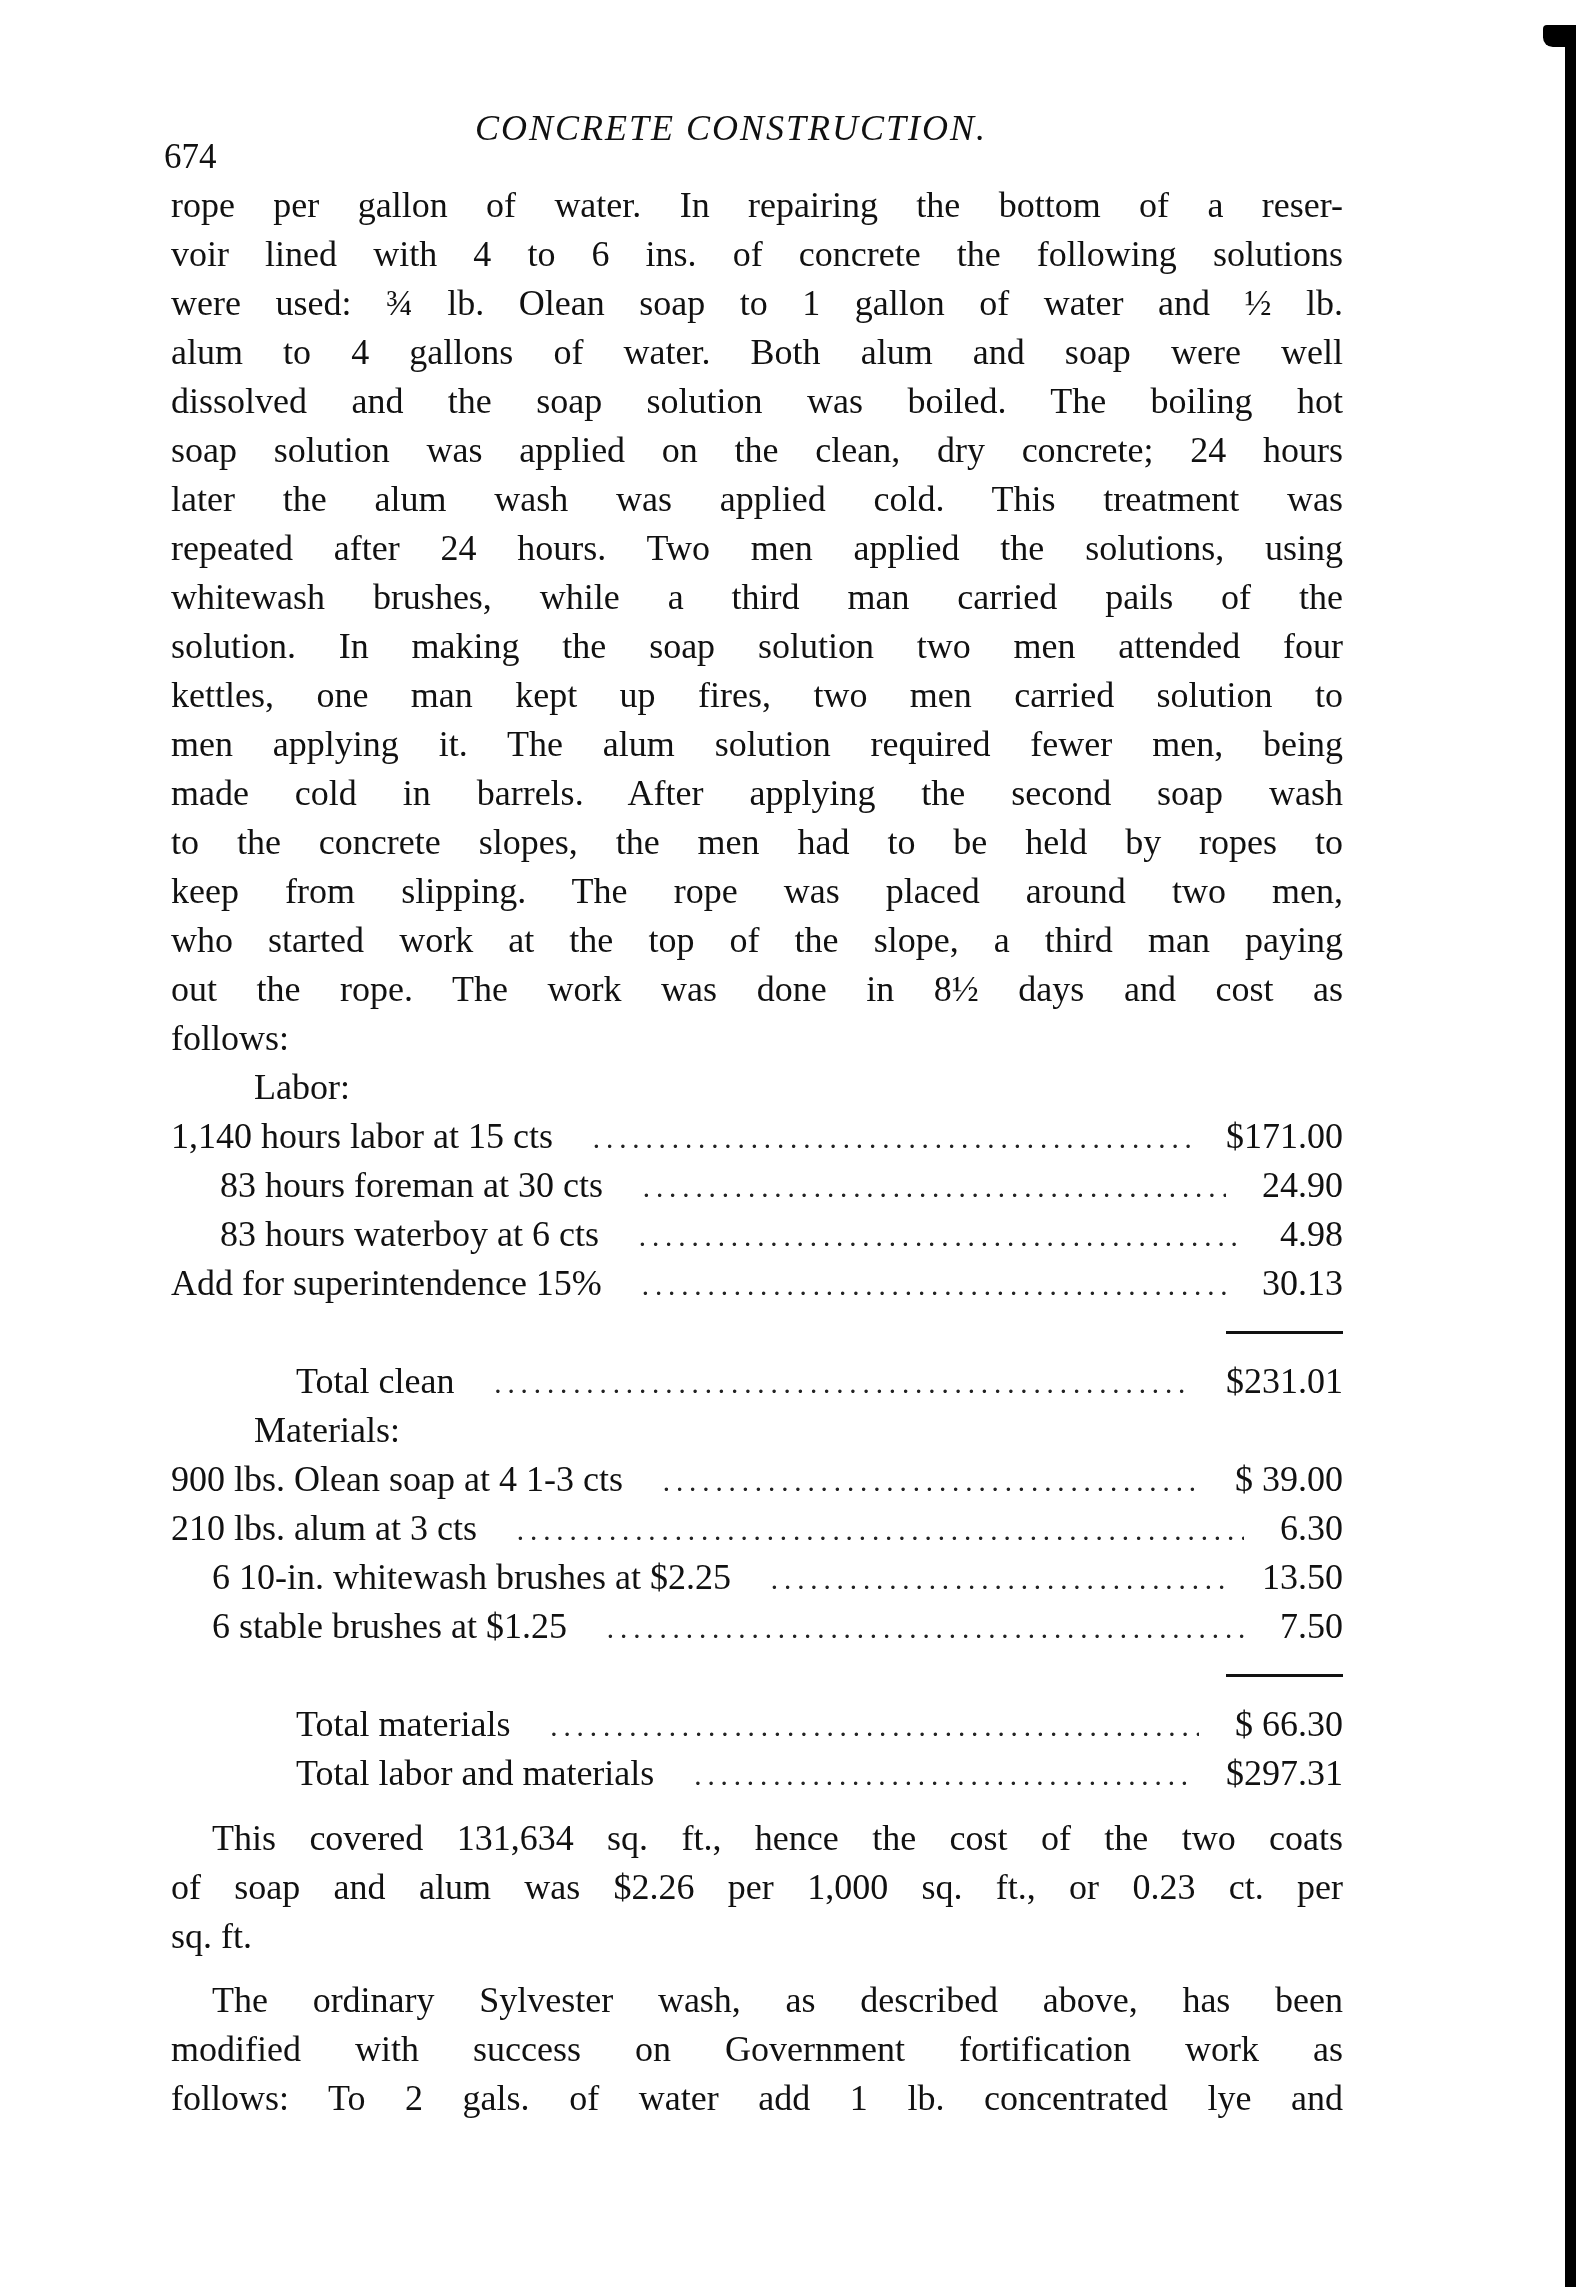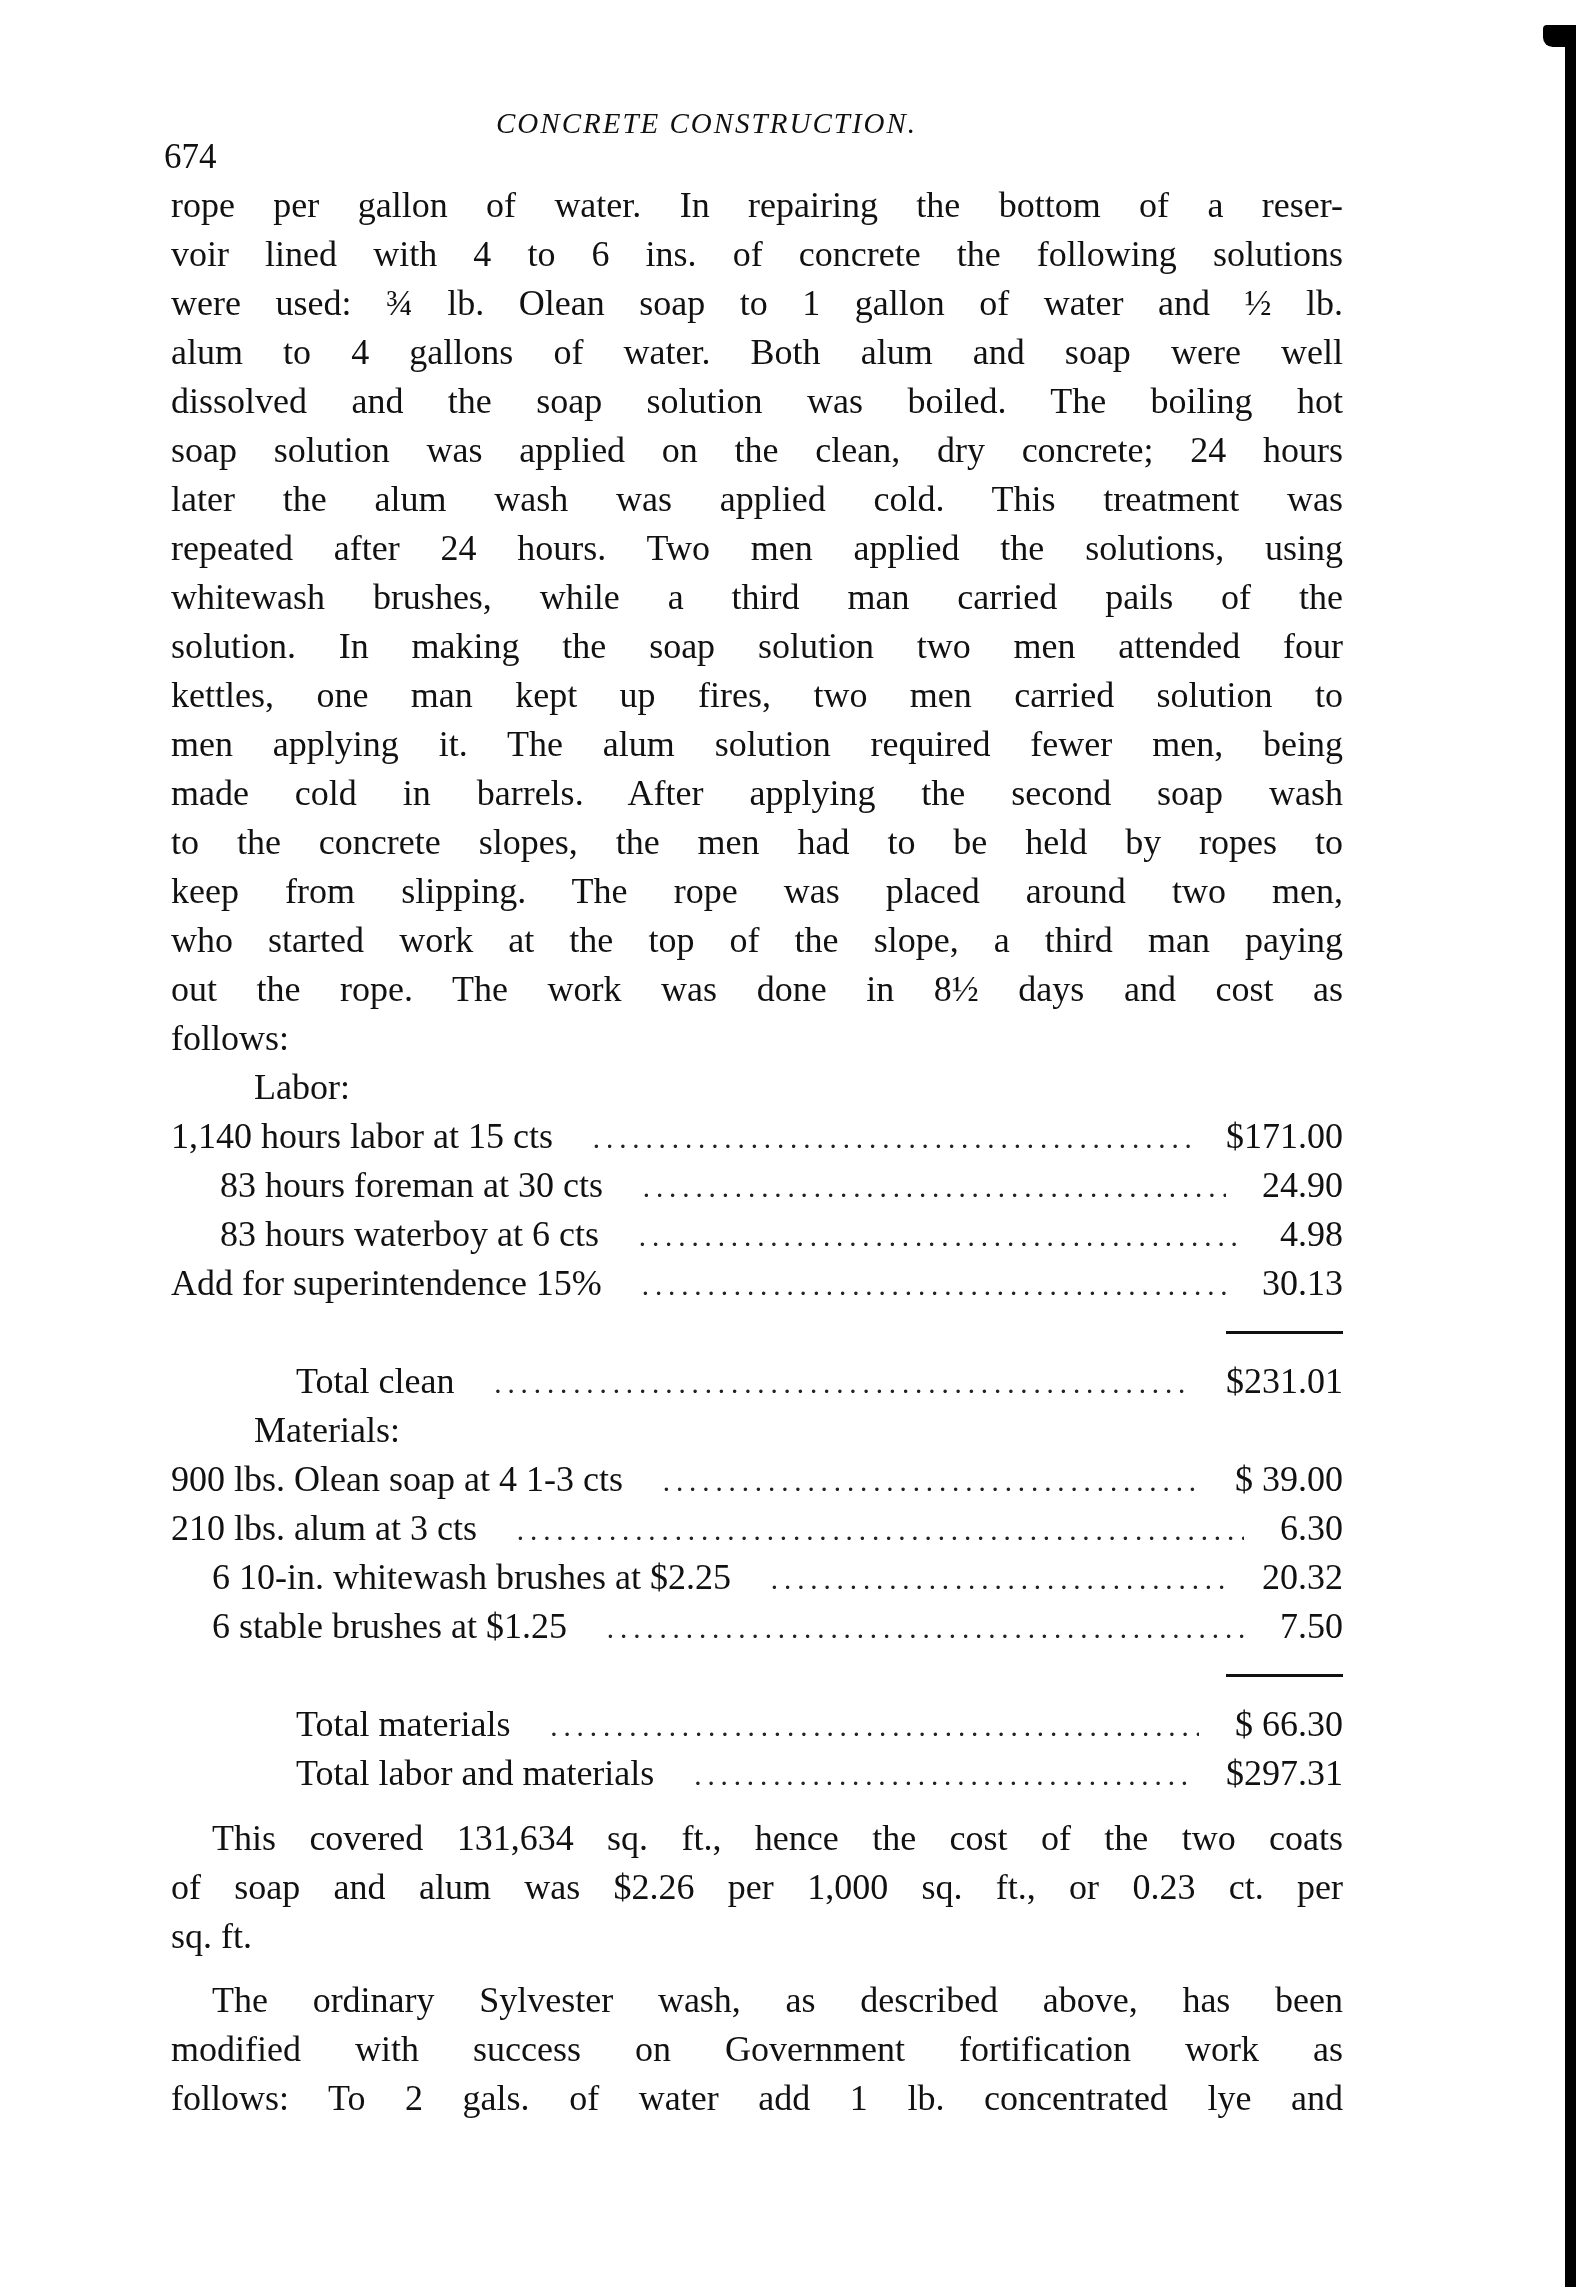--- a/index.html
+++ b/index.html
@@ -2,21 +2,21 @@
 <html><head>
 <meta charset="utf-8">
 <style>
   html, body { margin:0; padding:0; background:#ffffff; }
   body { width:1593px; height:2288px; position:relative; overflow:hidden;
          font-family:"Liberation Serif","DejaVu Serif",serif; color:#111; }
   .right-bar { position:absolute; left:1565px; top:27px; width:10.7px; height:2261px; background:#000; }
   .right-bar-top { position:absolute; left:1543px; top:25px; width:33px; height:21.5px; background:#000; border-radius:3.9px 0 0 9.8px; }
   .running-head { position:absolute; left:164px; top:105px; width:1180px; height:49px; }
   .page-number { position:absolute; left:0; top:0; font-size:35px;margin-top:32px; }
-  .header-title { position:absolute; left:332px; top:2px; font-size:29px; font-style:italic; letter-spacing:2px; }
+  .header-title { position:absolute; left:311px; top:2px; font-size:36px; font-style:italic; letter-spacing:2px; }
   .body { position:absolute; left:171px; top:181px; width:1172px; font-size:36px; line-height:49px; }
   .para p { margin:0; text-align:justify; text-align-last:justify; }
   .para p.last { text-align-last:left; }
   .indent { text-indent:41px; }
   .section-label { padding-left:83px; height:49px; }
   .row { display:flex; align-items:baseline; height:49px; white-space:nowrap;gap:36px; }
   .row .desc { flex:0 0 auto; }
   .row .leader { flex:1 1 auto; overflow:hidden; letter-spacing:5.9px; color:#222; font-size:29px; padding:0 3.9px; }
   .row .leader::before { content:"........................................................................................................................................................................"; }
   .row .amount { flex:0 0 auto; text-align:center; }
@@ -102,21 +102,21 @@
       <span class="amount">$ 39.00</span>
     </div>
     <div class="row">
       <span class="desc">210 lbs. alum at 3 cts</span>
       <span class="leader"></span>
       <span class="amount">6.30</span>
     </div>
     <div class="row" style="padding-left:41px">
       <span class="desc">6 10-in. whitewash brushes at $2.25</span>
       <span class="leader"></span>
-      <span class="amount">20.32</span>
+      <span class="amount">13.50</span>
     </div>
     <div class="row" style="padding-left:41px">
       <span class="desc">6 stable brushes at $1.25</span>
       <span class="leader"></span>
       <span class="amount">7.50</span>
     </div>
 
     <div class="rule-row">
       <div class="rule"></div>
     </div>

